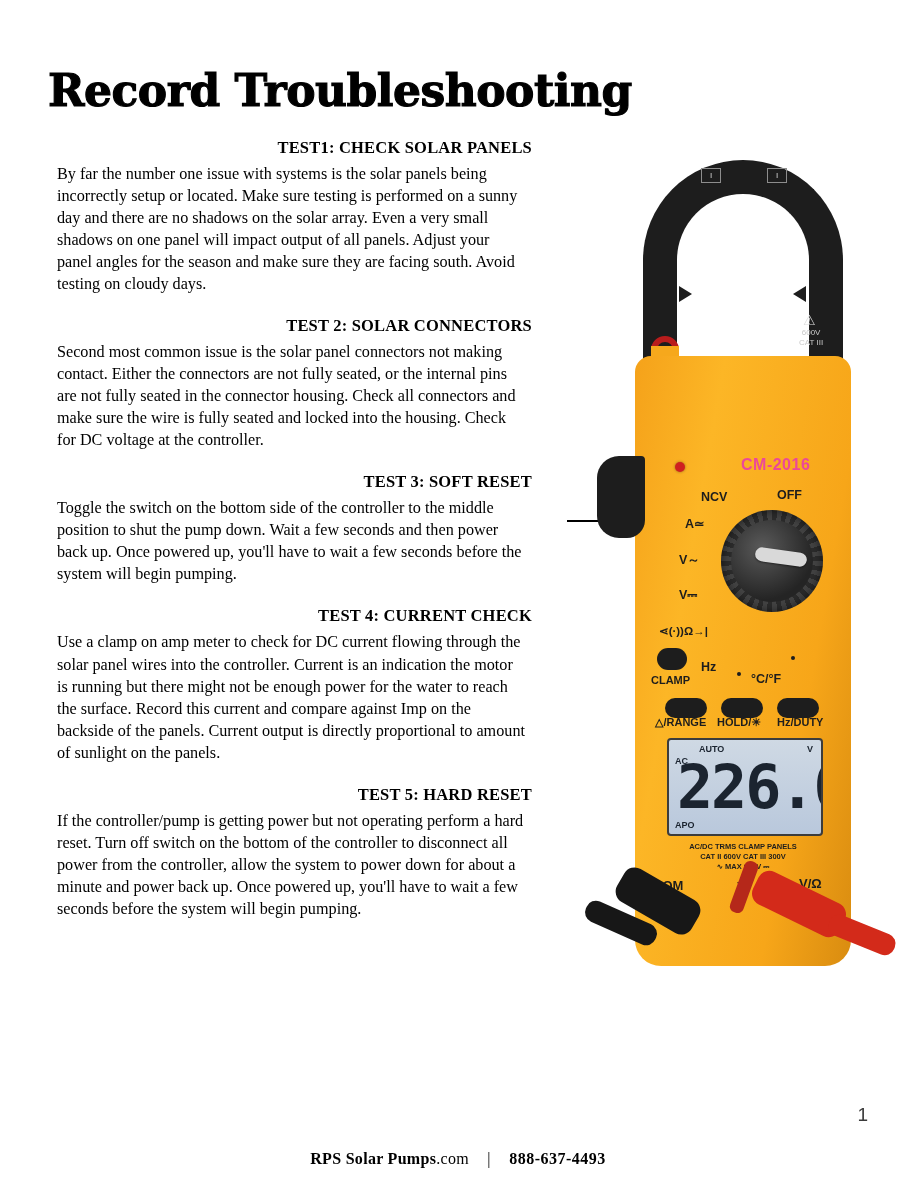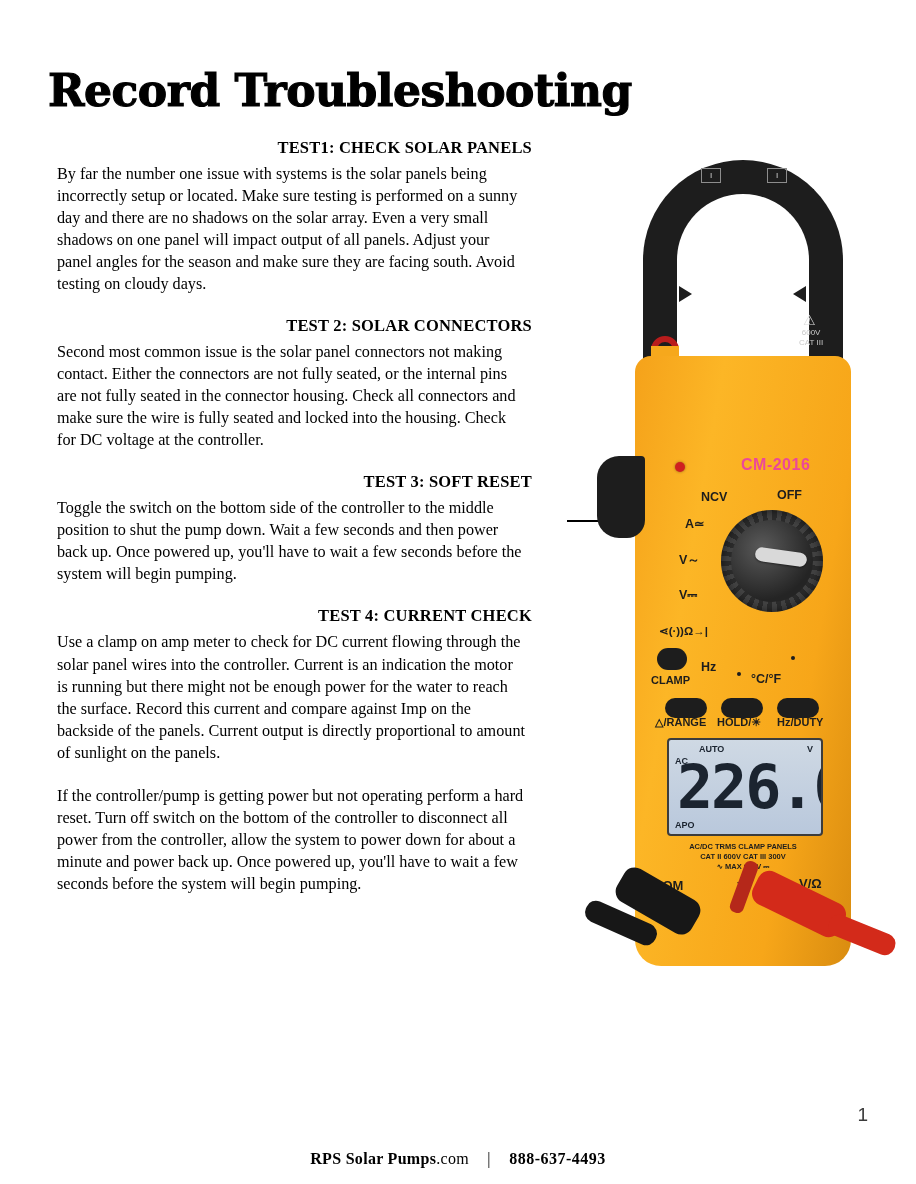--- a/index.html
+++ b/index.html
@@ -404,20 +404,21 @@
       <div class="section-heading">TEST 3: SOFT RESET</div>
       <p class="section-body">Toggle the switch on the bottom side of the controller to the middle position to shut the pump down. Wait a few seconds and then power back up. Once powered up, you'll have to wait a few seconds before the system will begin pumping.</p>
     </div>
 
     <div class="section">
       <div class="section-heading">TEST 4: CURRENT CHECK</div>
       <p class="section-body">Use a clamp on amp meter to check for DC current flowing through the solar panel wires into the controller.  Current is an indication the motor is running but there might not be enough power for the water to reach the surface.  Record this current and compare against Imp on the backside of the panels.  Current output is directly proportional to amount of sunlight on the panels.</p>
     </div>
 
     <div class="section">
+      <div class="section-heading">TEST 5: HARD RESET</div>
       <p class="section-body">If the controller/pump is getting power but not operating perform a hard reset.  Turn off switch on the bottom of the controller to disconnect all power from the controller, allow the system to power down for about a minute and power back up. Once powered up, you'll have to wait a few seconds before the system will begin pumping.</p>
     </div>
 
   </div>
 
   <div class="meter-figure">
 
     <div class="callout-arrow">
       <div class="line"></div>
       <div class="head"></div>

